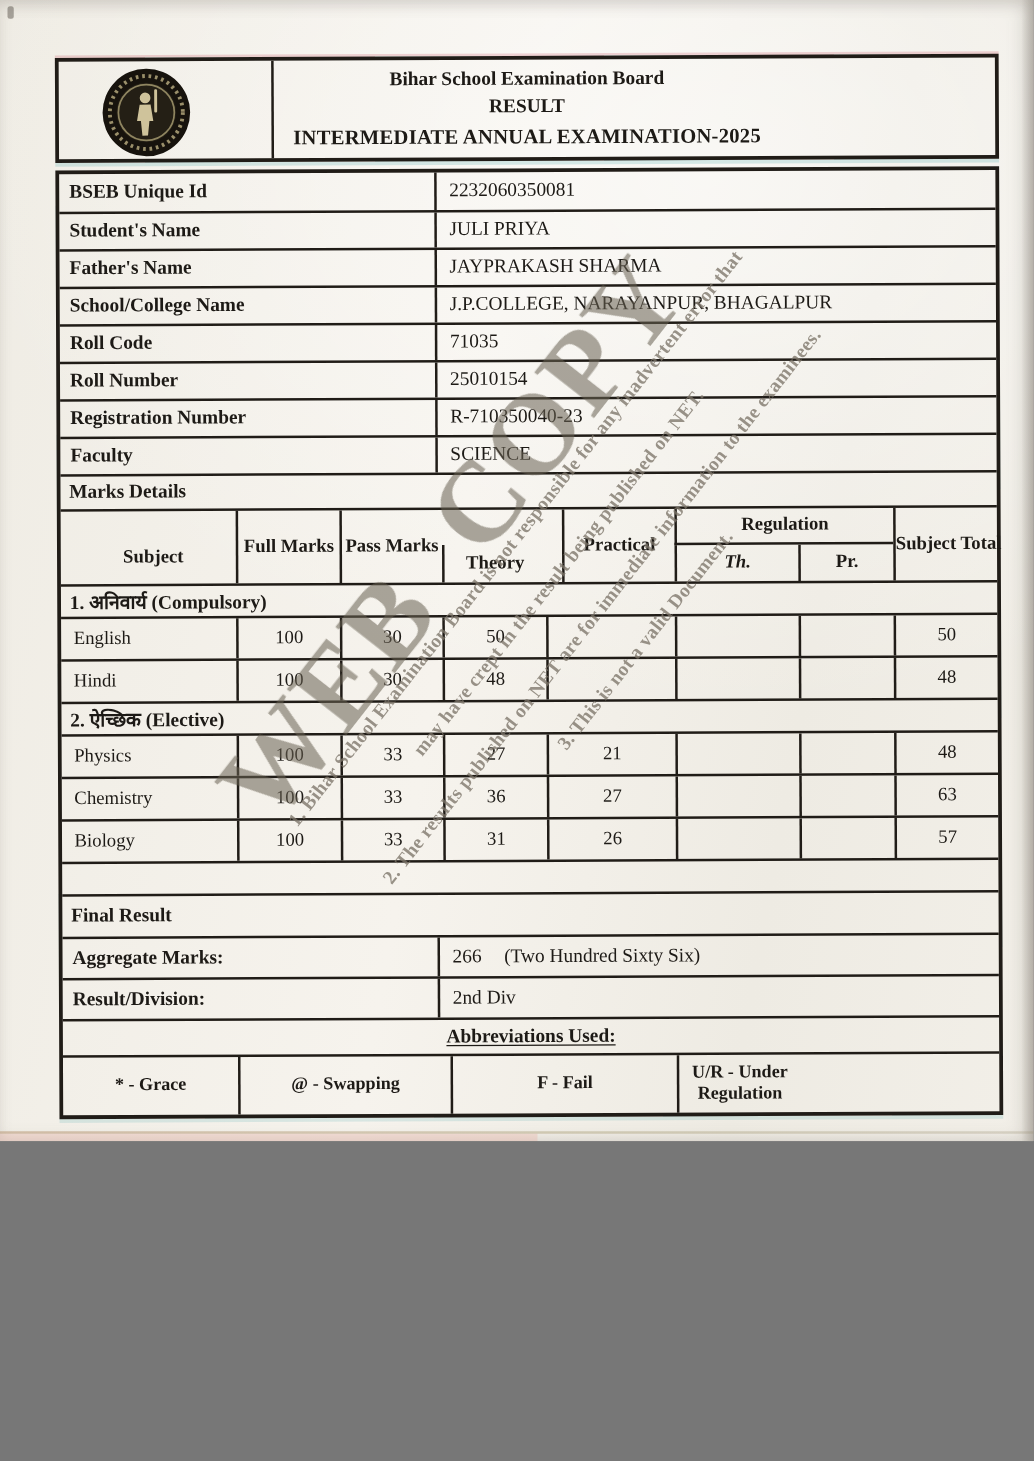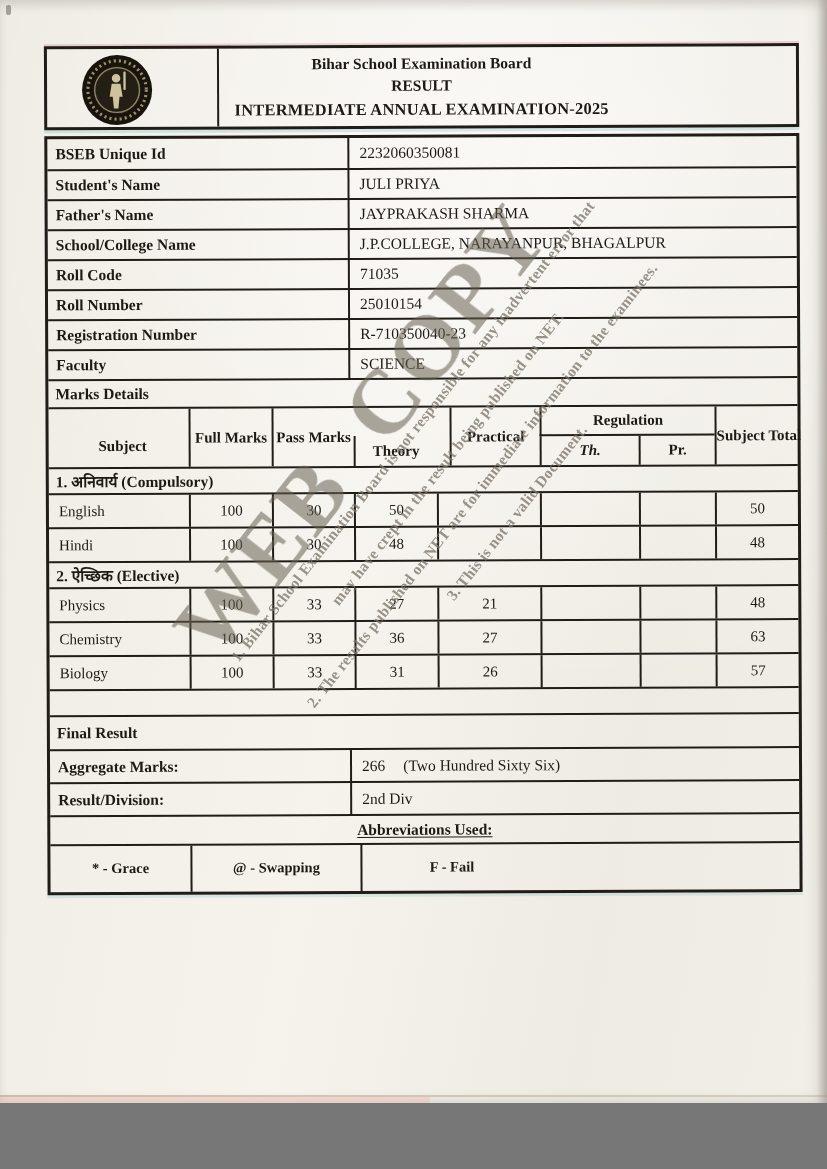--- a/index.html
+++ b/index.html
@@ -1,17 +1,17 @@
 <!DOCTYPE html>
 <html><head>
 <meta charset="utf-8">
 <style>
   html,body{margin:0;padding:0;background:#777;}
   .sheet{
-    position:relative; width:827px; height:1103px; overflow:hidden;
+    position:relative; width:827px; height:913px; overflow:hidden;
     font-family:"Liberation Serif", serif; color:#1d1a16;
     background:
       radial-gradient(120% 80% at 68% 15%, rgba(255,255,255,0.55), rgba(255,255,255,0) 60%),
       linear-gradient(100deg, #efece4, #f6f3ed 45%, #eeebe3 75%, #f2efe8);
     box-shadow: inset -8px 0 14px rgba(110,104,94,0.25), inset 0 5px 10px rgba(120,114,104,0.12);
     --ink:#201c17;
   }
   .doc{position:absolute; left:45px; top:45px; width:755px; transform:rotate(-0.25deg); transform-origin:40% 30%;}
   .doc *{box-sizing:border-box;}
 
@@ -245,20 +245,21 @@
         <div class="cv bL">2nd Div</div>
       </div>
 
       <div class="row r29 abbr-head">
         <span>Abbreviations Used:</span>
       </div>
       <div class="row agrid r48">
         <div class="acell">* - Grace</div>
         <div class="acell bL">@ - Swapping</div>
         <div class="acell bL">F - Fail</div>
+        <div class="acell bL">U/R - Under Regulation</div>
       </div>
 
     </div>
   </div>
 
   <div class="wmlayer">
     <div class="notes">
       <div>1. Bihar School Examination Board is not responsible for any inadvertent error that</div>
       <div>may have crept in the result being published on NET.</div>
       <div>2. The results published on NET are for immediate information to the examinees.</div>

